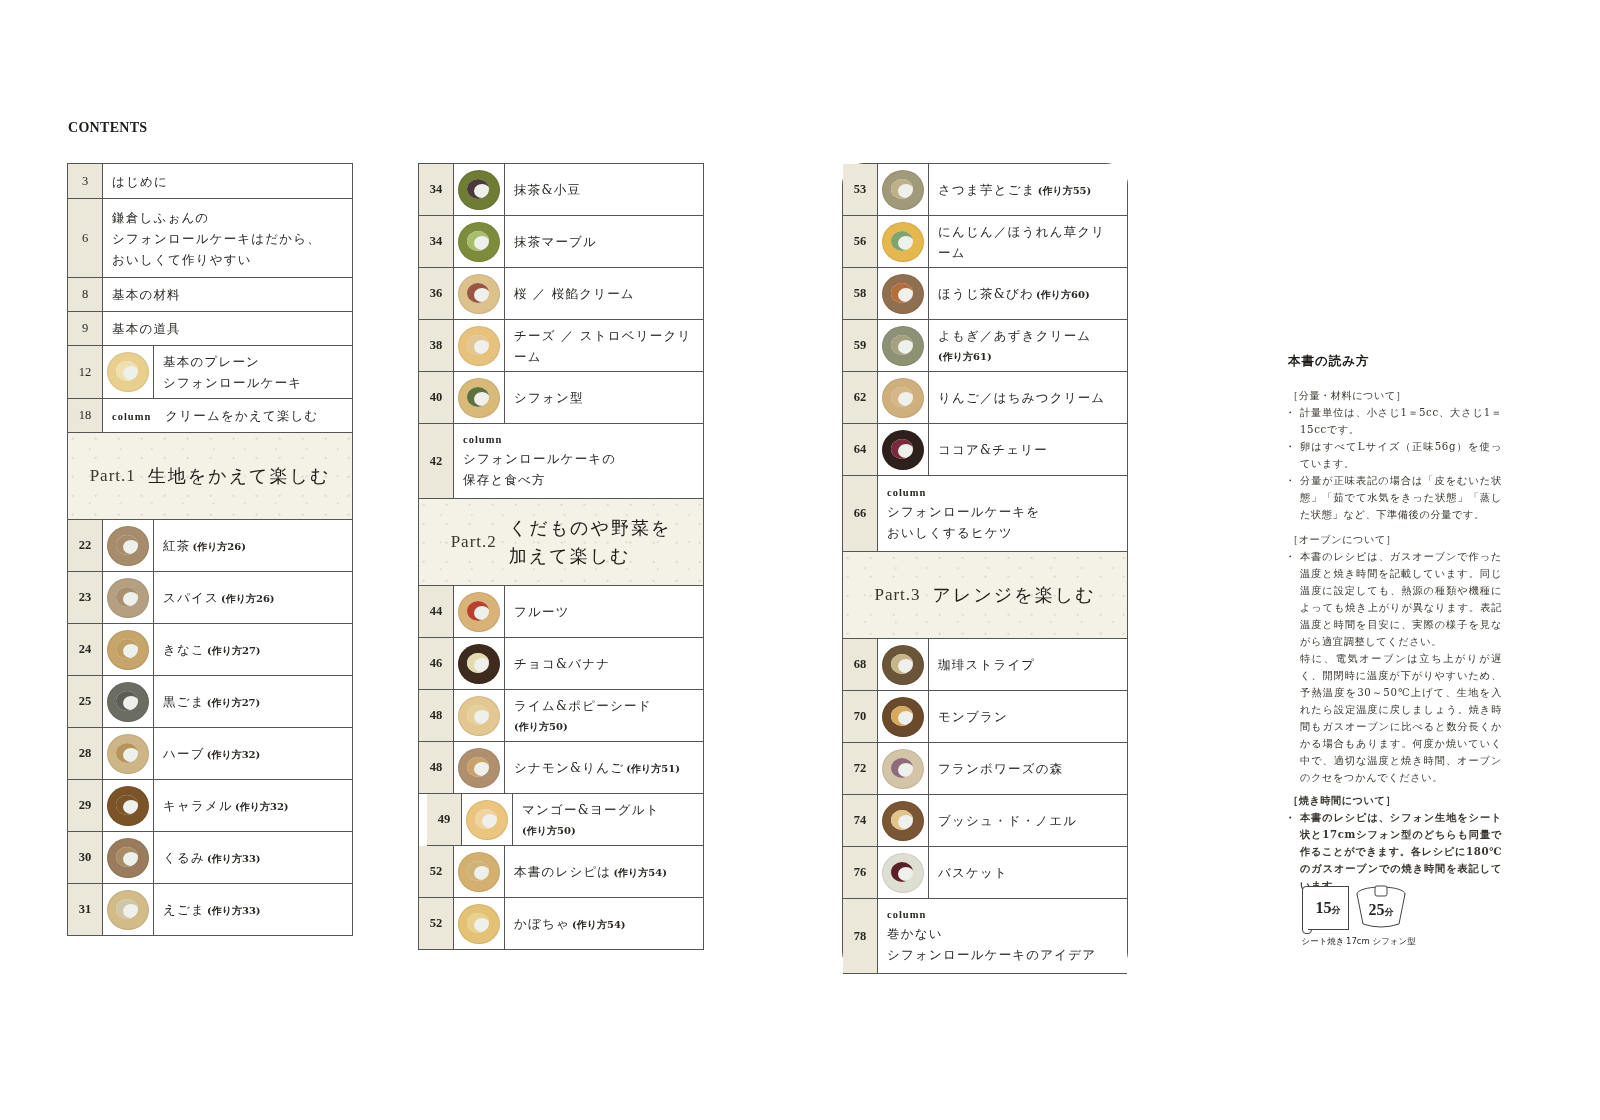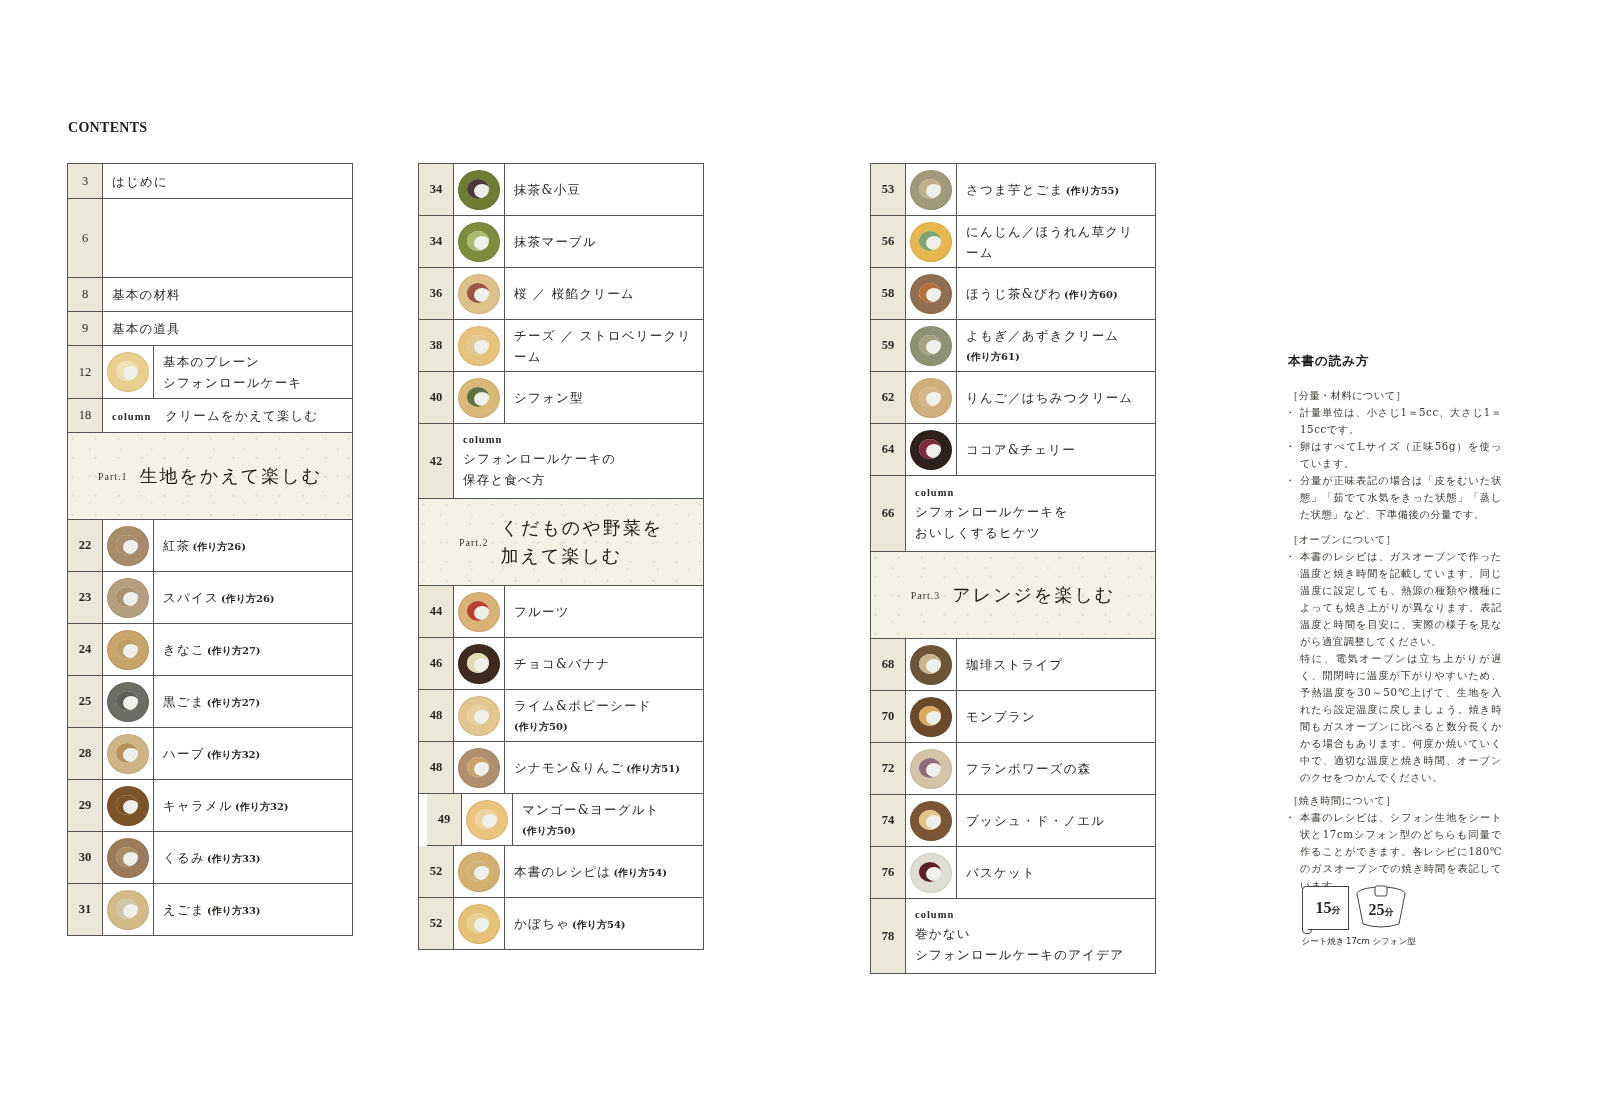--- a/index.html
+++ b/index.html
@@ -18,21 +18,21 @@
   .cake::after { content:""; position:absolute; left:9px; top:9px; width:22px; height:20px; border-radius:50%;
          background:var(--cream,#eef0ec); box-shadow:inset 4px 2px 0 3px var(--swirl,#b9a27a); }
   .label { flex:1; display:flex; flex-direction:column; justify-content:center; padding:0 9px;
          font-size:12.5px; line-height:21px; letter-spacing:1.2px; }
   .recipe-ref { font-size:10px; font-weight:bold; letter-spacing:0; margin-left:2px; }
   .col-tag { font-family:"Liberation Serif",serif; font-size:10.5px; font-weight:bold; letter-spacing:1px; line-height:16px; }
   .part { display:flex; align-items:center; justify-content:center; background:#f4f1e6; border-bottom:1px solid #555;
          background-image:radial-gradient(circle at 20% 30%, rgba(150,140,110,0.18) 1px, transparent 1.5px),
                           radial-gradient(circle at 70% 60%, rgba(150,140,110,0.15) 1px, transparent 1.5px);
          background-size:23px 19px, 31px 27px; }
-  .part-no { font-family:"Liberation Serif",serif; font-size:10px; letter-spacing:1px; margin-right:12px; color:#3a362f; }
+  .part-no { font-family:"Liberation Serif",serif; font-size:17px; letter-spacing:1px; margin-right:12px; color:#3a362f; }
   .part-title { font-size:18px; letter-spacing:2px; color:#1e1c19; line-height:28px; }
   .side { position:absolute; left:1288px; top:352px; width:214px; font-size:10.2px; line-height:17px; color:#3a362f; }
   .side h3 { margin:0 0 18px; font-size:12.5px; font-weight:bold; letter-spacing:1px; color:#1e1c19; }
   .side .sec { margin-top:6px; }
   .side .bracket { letter-spacing:0.5px; }
   .side ul { margin:0; padding:0; list-style:none; }
   .side li { position:relative; padding-left:12px; text-align:justify; letter-spacing:0.6px; }
   .side li::before { content:"・"; position:absolute; left:-3px; top:0; }
   .side p { margin:0; padding-left:12px; letter-spacing:0.6px; text-align:justify; }
   .icons { position:absolute; left:1300px; top:884px; display:flex; }
@@ -53,20 +53,25 @@
 
 <div class="toc-col" id="col0" style="left:67px;">
     <div class="row" style="height: 35px;">
       <div class="num light">3</div>
       <div class="label">
         <div><span>はじめに</span></div>
       </div>
     </div>
     <div class="row" style="height: 79px;">
       <div class="num light">6</div>
+      <div class="label">
+        <div><span>鎌倉しふぉんの</span></div>
+        <div><span>シフォンロールケーキはだから、</span></div>
+        <div><span>おいしくて作りやすい</span></div>
+      </div>
     </div>
     <div class="row" style="height: 34px;">
       <div class="num light">8</div>
       <div class="label">
         <div><span>基本の材料</span></div>
       </div>
     </div>
     <div class="row" style="height: 34px;">
       <div class="num light">9</div>
       <div class="label">
@@ -288,21 +293,21 @@
     <div class="row" style="height: 52px;">
       <div class="num">52</div>
       <div class="thumb">
         <div class="cake" style="background: rgb(228, 194, 117); --swirl: #e9cf8e;"></div>
       </div>
       <div class="label">
         <div><span>かぼちゃ</span><span class="recipe-ref">(作り方54)</span></div>
       </div>
     </div>
   </div>
-<div class="toc-col" id="col2" style="left:870px;">
+<div class="toc-col" id="col2" style="left:842px;border-radius:22px;">
     <div class="row" style="height: 52px;">
       <div class="num">53</div>
       <div class="thumb">
         <div class="cake" style="background: rgb(160, 154, 122); --swirl: #bfb089;"></div>
       </div>
       <div class="label">
         <div><span>さつま芋とごま</span><span class="recipe-ref">(作り方55)</span></div>
       </div>
     </div>
     <div class="row" style="height: 52px;">
@@ -431,21 +436,21 @@
           <li>分量が正味表記の場合は「皮をむいた状態」「茹でて水気をきった状態」「蒸した状態」など、下準備後の分量です。</li>
         </ul>
       </div>
       <div class="sec" style="margin-top: 8px;">
         <div class="bracket">［オーブンについて］</div>
         <ul>
           <li>本書のレシピは、ガスオーブンで作った温度と焼き時間を記載しています。同じ温度に設定しても、熱源の種類や機種によっても焼き上がりが異なります。表記温度と時間を目安に、実際の様子を見ながら適宜調整してください。</li>
         </ul>
         <p>特に、電気オーブンは立ち上がりが遅く、開閉時に温度が下がりやすいため、予熱温度を30～50℃上げて、生地を入れたら設定温度に戻しましょう。焼き時間もガスオーブンに比べると数分長くかかる場合もあります。何度か焼いていく中で、適切な温度と焼き時間、オーブンのクセをつかんでください。</p>
       </div>
-      <div class="sec" style="">
+      <div class="sec" style=" font-weight: bold;">
         <div class="bracket">［焼き時間について］</div>
         <ul>
           <li>本書のレシピは、シフォン生地をシート状と17cmシフォン型のどちらも同量で作ることができます。各レシピに180℃のガスオーブンでの焼き時間を表記しています。</li>
         </ul>
       </div>
     </div>
 </div>
 
 <div class="icons">
   <div class="icon-block">

